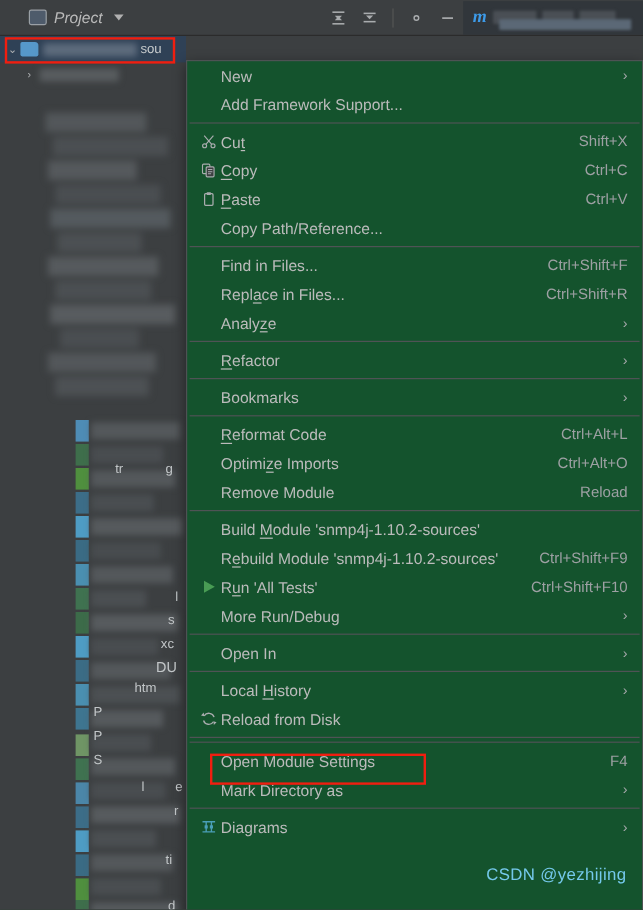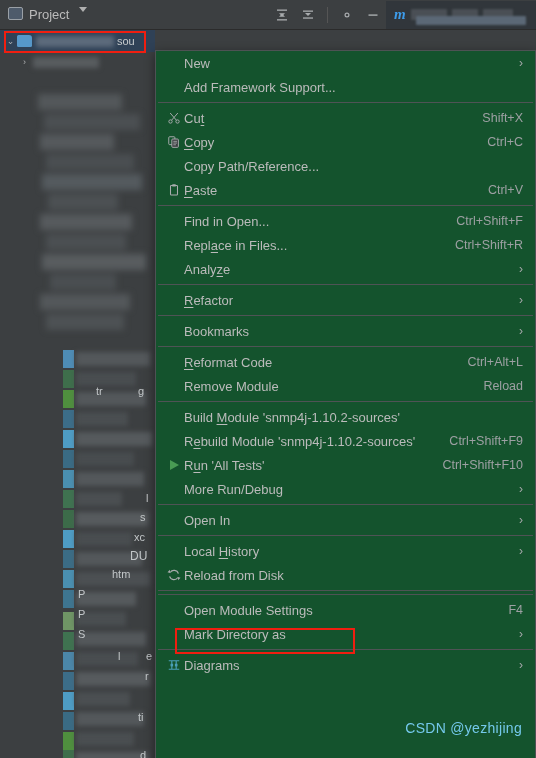--- a/index.html
+++ b/index.html
@@ -10,21 +10,21 @@
     overflow: hidden;
   }
   #app { position: relative; width: 536px; height: 758px; background: #3C3F41; }
 
   
   .toolbar {
     position: absolute; left: 0; top: 0; width: 536px; height: 30px;
     background: #3C3F41; display: flex; align-items: center;
     border-bottom: 1px solid #2B2B2B;
   }
-  .tb-proj { display: flex; gap: 6px; padding-left: 8px; }
+  .tb-proj { display: flex; align-items: center; gap: 6px; padding-left: 24px; font-style: italic; }
   .proj-icon {
     width: 15px; height: 13px; border: 1.6px solid #9AA0A6; border-radius: 2px;
     background: #4E5B6B; position: relative;
   }
   .proj-label { color: #BBBBBB; font-size: 13px; }
   .caret-dn {
     width: 0; height: 0; border-left: 4.5px solid transparent;
     border-right: 4.5px solid transparent; border-top: 5px solid #B0B0B0;
     margin-left: 4px;
   }
@@ -263,37 +263,37 @@
           <svg width="14" height="14" viewBox="0 0 16 16">
             <rect x="2" y="2" width="7" height="9" rx="1" fill="none" stroke="#A9ACAE" stroke-width="1.1"></rect>
             <rect x="5.5" y="4.6" width="7.5" height="9.5" rx="1" fill="#3C3F41" stroke="#A9ACAE" stroke-width="1.1"></rect>
             <path d="M7.2 7.2h4.2M7.2 9.2h4.2M7.2 11.2h3" stroke="#A9ACAE" stroke-width="1"></path>
           </svg>
         </span>
         <span class="lbl"><u>C</u>opy</span>
         <span class="acc">Ctrl+C</span>
       </div>
       <div class="mi">
-        <span class="ic"></span>
-        <span class="lbl">Copy Path/Reference...</span>
-      </div>
-      <div class="mi">
         <span class="ic">
           <svg width="14" height="14" viewBox="0 0 16 16">
             <rect x="4" y="2.8" width="8" height="11" rx="1" fill="none" stroke="#A9ACAE" stroke-width="1.2"></rect>
             <rect x="6" y="1.3" width="4" height="2.6" rx=".6" fill="#A9ACAE"></rect>
           </svg>
         </span>
         <span class="lbl"><u>P</u>aste</span>
         <span class="acc">Ctrl+V</span>
       </div>
-      <div class="sep"></div>
-      <div class="mi">
-        <span class="ic"></span>
-        <span class="lbl">Find in Open...</span>
+      <div class="mi">
+        <span class="ic"></span>
+        <span class="lbl">Copy Path/Reference...</span>
+      </div>
+      <div class="sep"></div>
+      <div class="mi">
+        <span class="ic"></span>
+        <span class="lbl">Find in Files...</span>
         <span class="acc">Ctrl+Shift+F</span>
       </div>
       <div class="mi">
         <span class="ic"></span>
         <span class="lbl">Repl<u>a</u>ce in Files...</span>
         <span class="acc">Ctrl+Shift+R</span>
       </div>
       <div class="mi">
         <span class="ic"></span>
         <span class="lbl">Analy<u>z</u>e</span>
@@ -309,20 +309,25 @@
       <div class="mi">
         <span class="ic"></span>
         <span class="lbl">Bookmarks</span>
         <span class="arrow">›</span>
       </div>
       <div class="sep"></div>
       <div class="mi">
         <span class="ic"></span>
         <span class="lbl"><u>R</u>eformat Code</span>
         <span class="acc">Ctrl+Alt+L</span>
+      </div>
+      <div class="mi">
+        <span class="ic"></span>
+        <span class="lbl">Optimi<u>z</u>e Imports</span>
+        <span class="acc">Ctrl+Alt+O</span>
       </div>
       <div class="mi">
         <span class="ic"></span>
         <span class="lbl">Remove Module</span>
         <span class="acc">Reload</span>
       </div>
       <div class="sep"></div>
       <div class="mi">
         <span class="ic"></span>
         <span class="lbl">Build <u>M</u>odule 'snmp4j-1.10.2-sources'</span>

